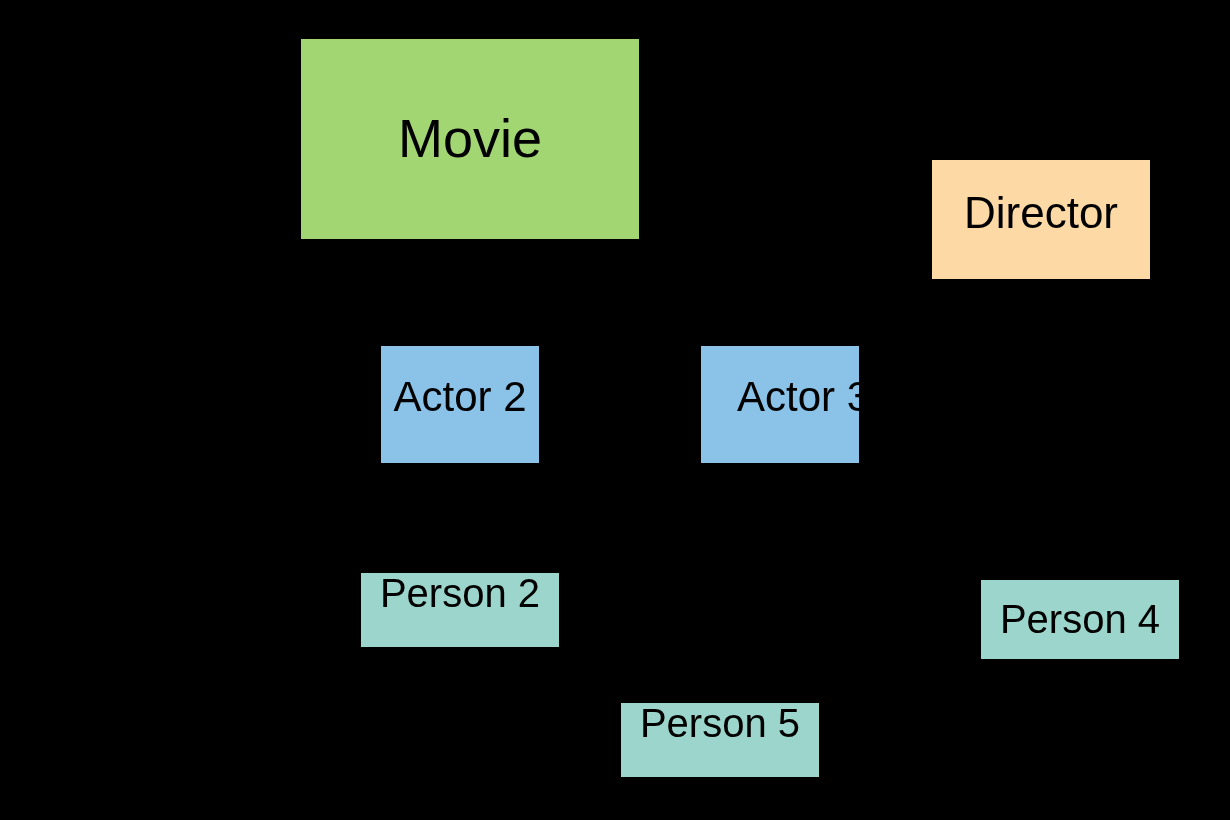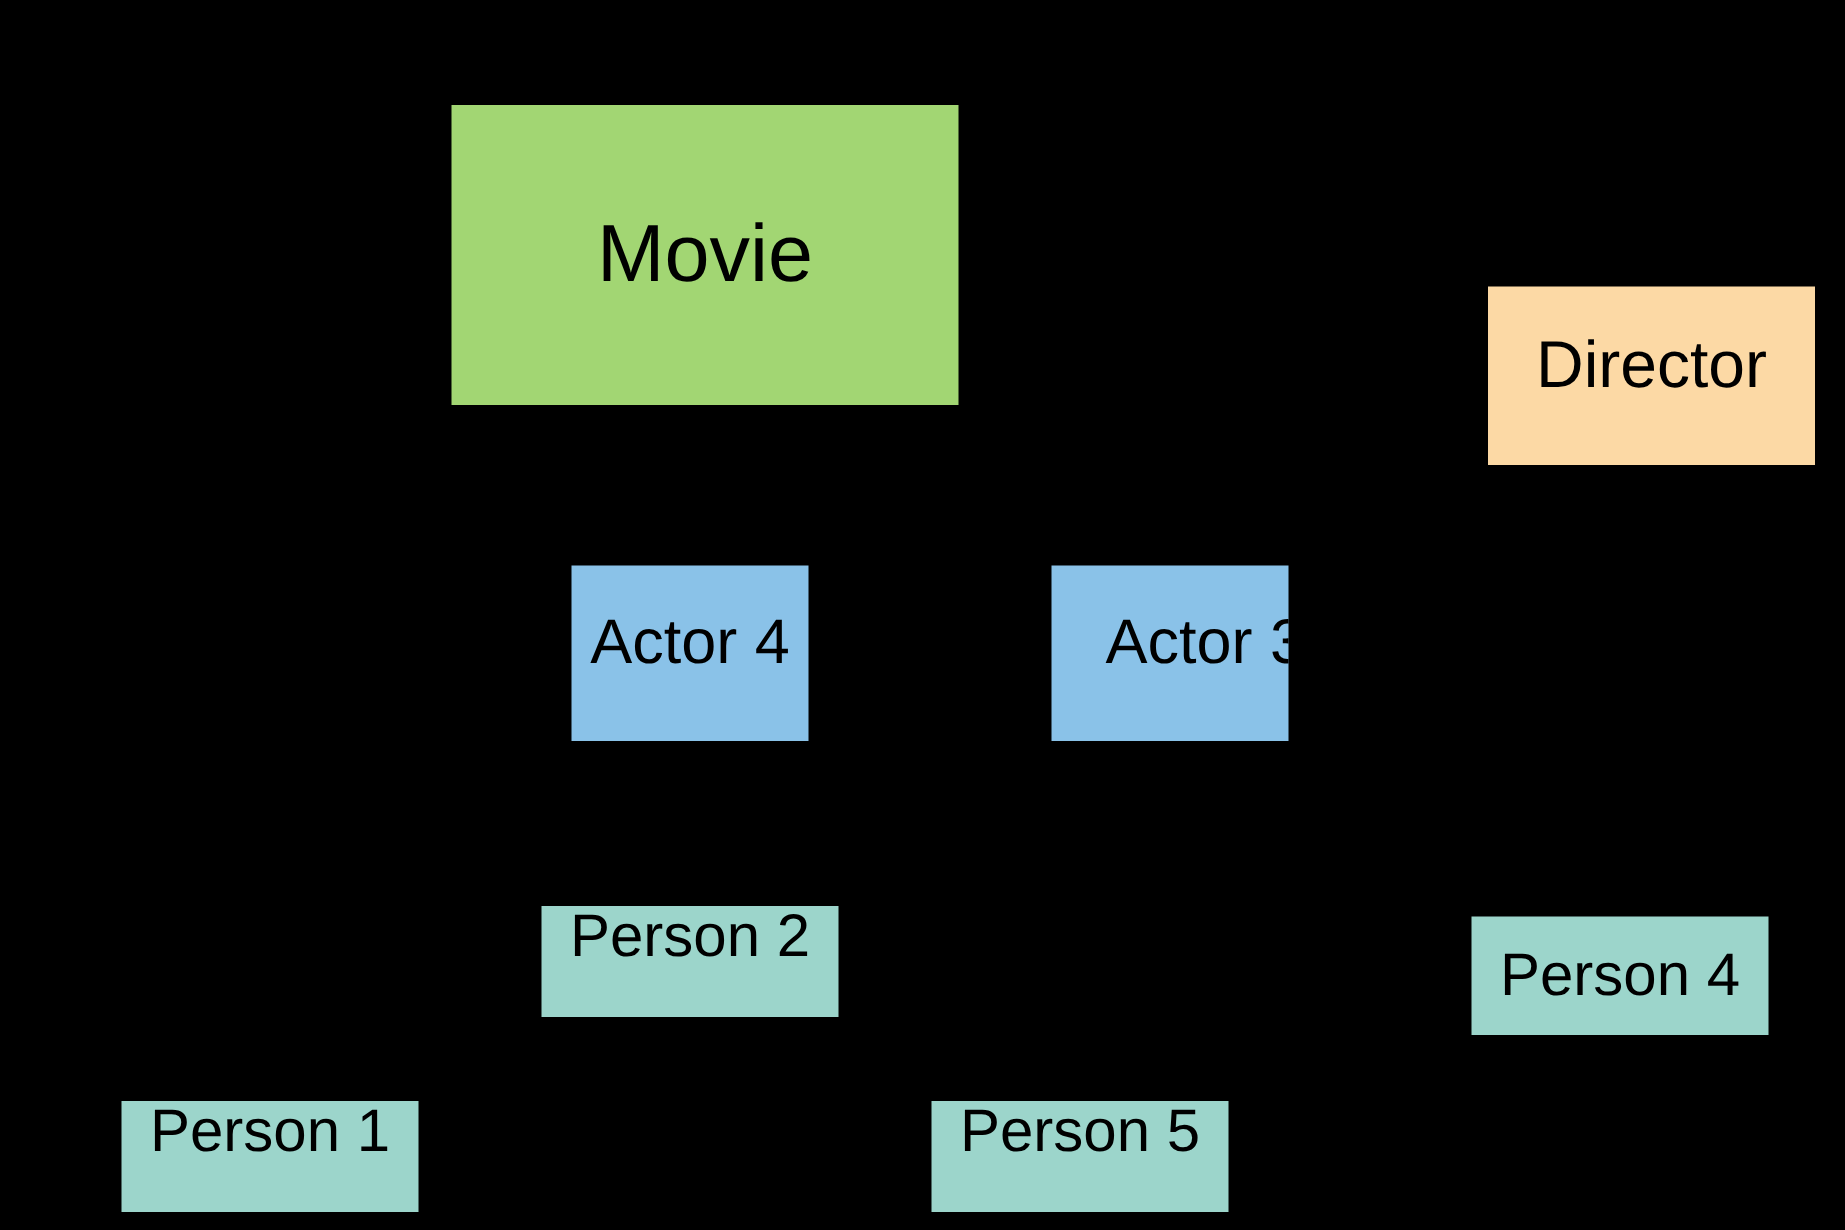--- a/index.html
+++ b/index.html
@@ -24,36 +24,35 @@
     position: absolute;
     box-sizing: border-box;
     display: block;
     color: #000000;
     text-align: center;
     white-space: nowrap;
     overflow: hidden;
     font-family: "Liberation Sans", "DejaVu Sans", sans-serif;
     font-weight: 400;
     letter-spacing: 0px;
-    margin-top: 31px;
   }
   
   .node--movie {
     left: 301px;
     top: 39px;
     width: 338px;
     height: 200px;
     background: #A2D673;
     font-size: 54px;
     line-height: 54px;
     padding-top: 72px;
   }
   
   .node--director {
-    left: 992px;
+    left: 932px;
     top: 160px;
     width: 218px;
     height: 119px;
     background: #FCD9A5;
     font-size: 44px;
     line-height: 44px;
     padding-top: 31px;
   }
   
   .node--actor {
@@ -85,25 +84,24 @@
 </head>
 <body>
 
 <div id="canvas">
 
   <div class="node node--movie">Movie</div>
 
   <div class="node node--director">Director</div>
 
 
-  <div class="node node--actor node--actor2">Actor 4</div>
+  <div class="node node--actor node--actor2">Actor 2</div>
 
   <div class="node node--actor node--actor3">Actor 3</div>
 
-  <div class="node node--person node--person1">Person 1</div>
 
   <div class="node node--person node--person2">Person 2</div>
 
   <div class="node node--person node--person3">Person 5</div>
 
   <div class="node node--person node--person4">Person 4</div>
 
 </div>
 
 </body></html>

